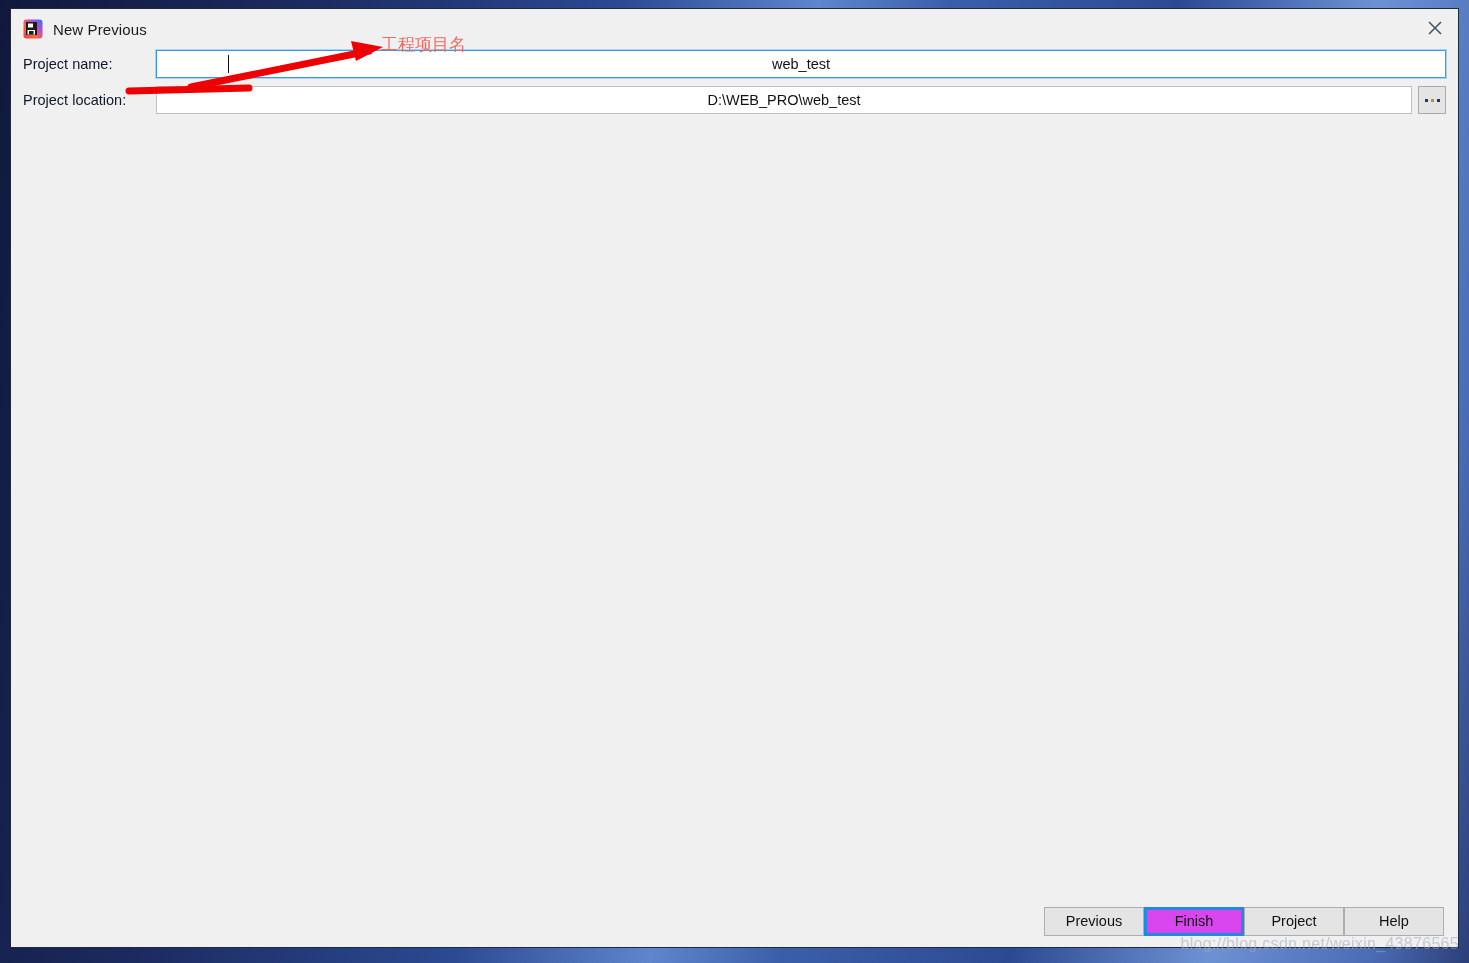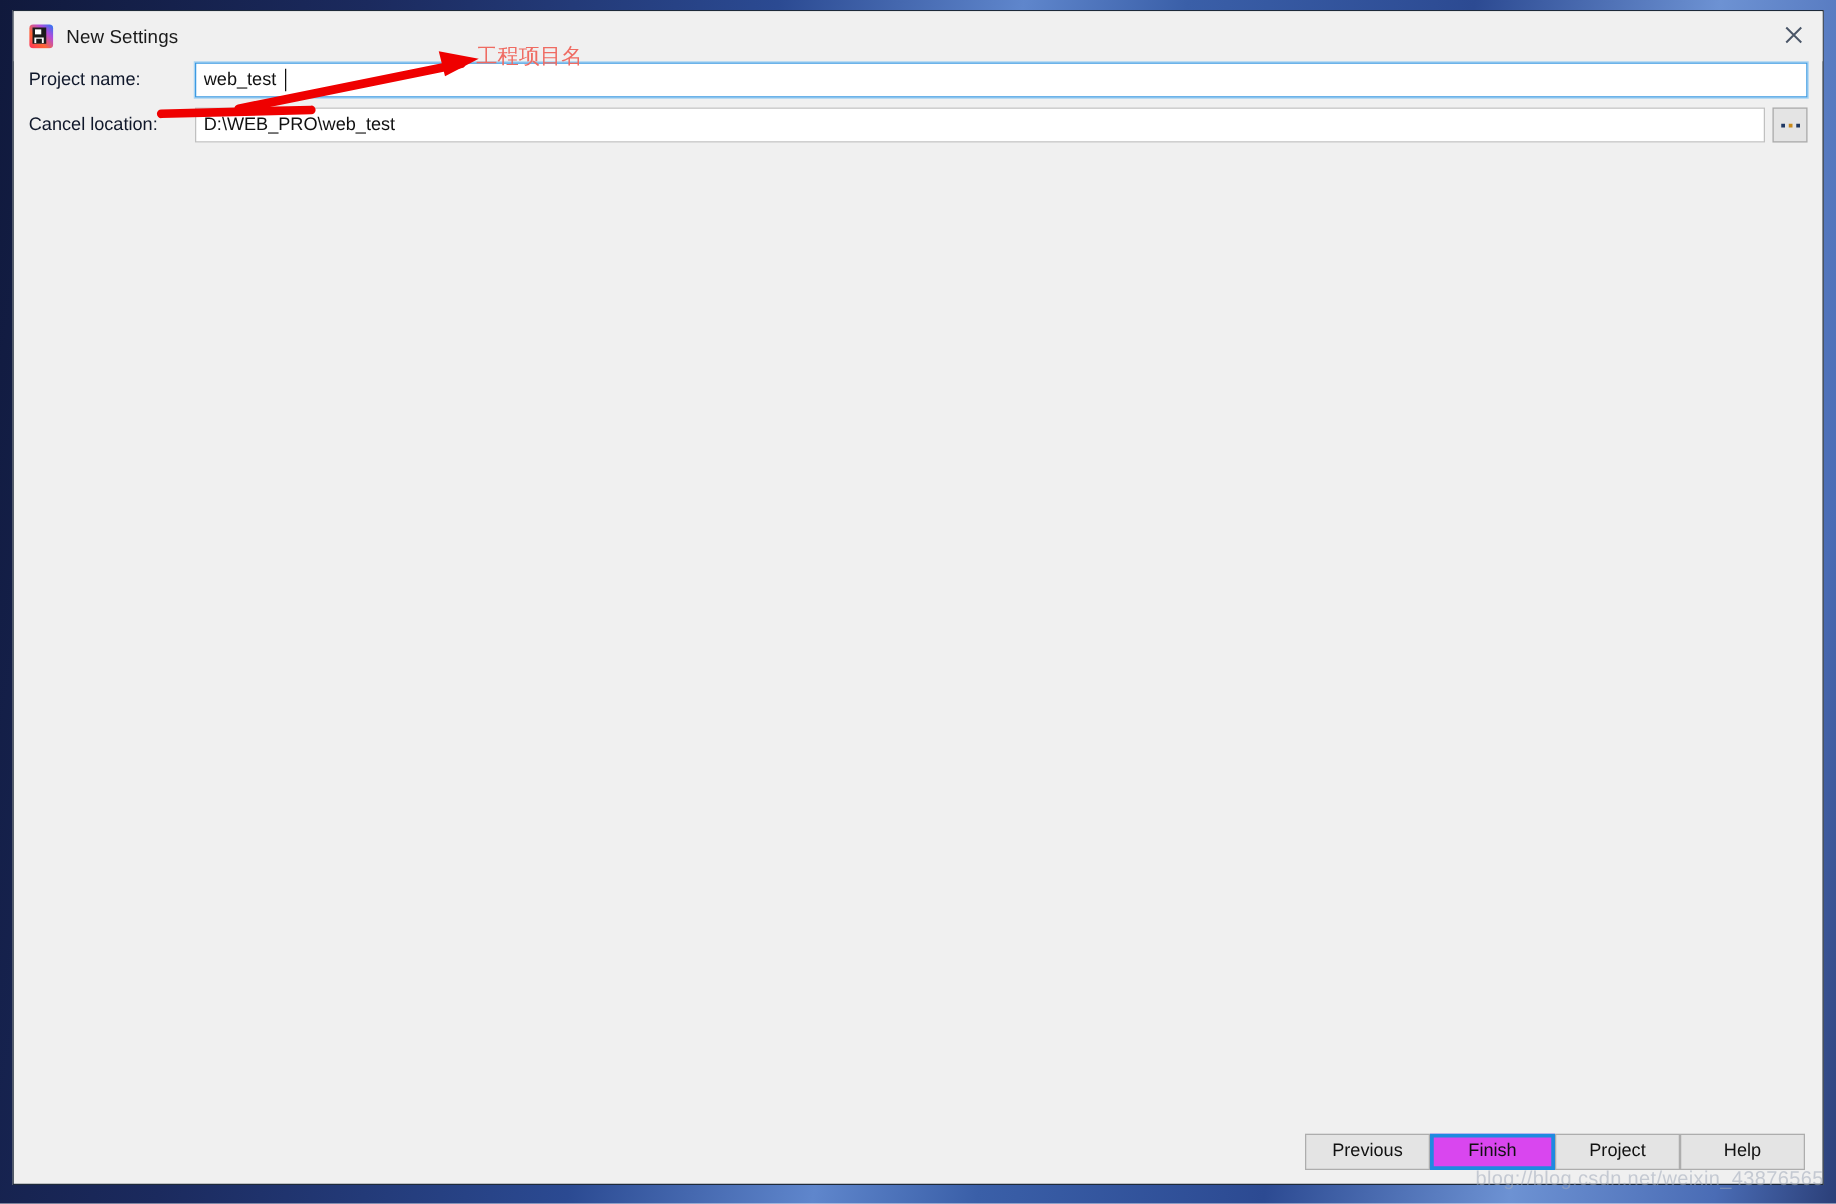--- a/index.html
+++ b/index.html
@@ -100,20 +100,21 @@
   .text-input {
     flex: 1 1 auto;
     height: 28px;
     box-sizing: border-box;
     font-family: "Liberation Sans", sans-serif;
     font-size: 14.5px;
     color: #111;
     padding: 0 6px;
     background: #ffffff;
     outline: none;
+    text-align: center;
   }
   .text-input.focused {
     border: 1px solid #3d9ae2;
     box-shadow: 0 0 0 1px #a8d4f2;
   }
   .text-input.plain {
     border: 1px solid #c0c0c0;
   }
   .input-wrap {
     flex: 1 1 auto;
@@ -261,41 +262,41 @@
               <stop offset="100%" stop-color="#1f7bf7"></stop>
             </linearGradient>
           </defs>
           <rect x="0.5" y="0.5" width="19" height="19" rx="3" fill="url(#ijg)"></rect>
           <rect x="3" y="3" width="11" height="13" fill="#1b1b1b"></rect>
           <rect x="5" y="4.5" width="5" height="4" fill="#ffffff"></rect>
           <rect x="4.5" y="11" width="7.5" height="4.5" fill="#ffffff"></rect>
           <rect x="6" y="12" width="4.5" height="3.5" fill="#1b1b1b"></rect>
         </svg>
       </span>
-      <span class="title-text">New Settings</span>
+      <span class="title-text">New Previous</span>
 
       <span class="close-btn">
         <svg width="14" height="14" viewBox="0 0 14 14">
           <path d="M1 1 L13 13 M13 1 L1 13" stroke="#4a5668" stroke-width="1.6" fill="none"></path>
         </svg>
       </span>
     </div>
 
     <div class="form-area">
 
       <div class="form-row">
         <span class="form-label">Project name:</span>
         <span class="input-wrap">
           <input class="text-input focused" type="text" value="web_test" style="">
           <span class="caret"></span>
         </span>
       </div>
 
       <div class="form-row">
-        <span class="form-label">Cancel location:</span>
+        <span class="form-label">Project location:</span>
         <input class="text-input plain" type="text" value="D:\WEB_PRO\web_test" style="">
         <span class="browse-btn">
           <i></i>
           <i></i>
           <i></i>
         </span>
       </div>
 
     </div>
 

